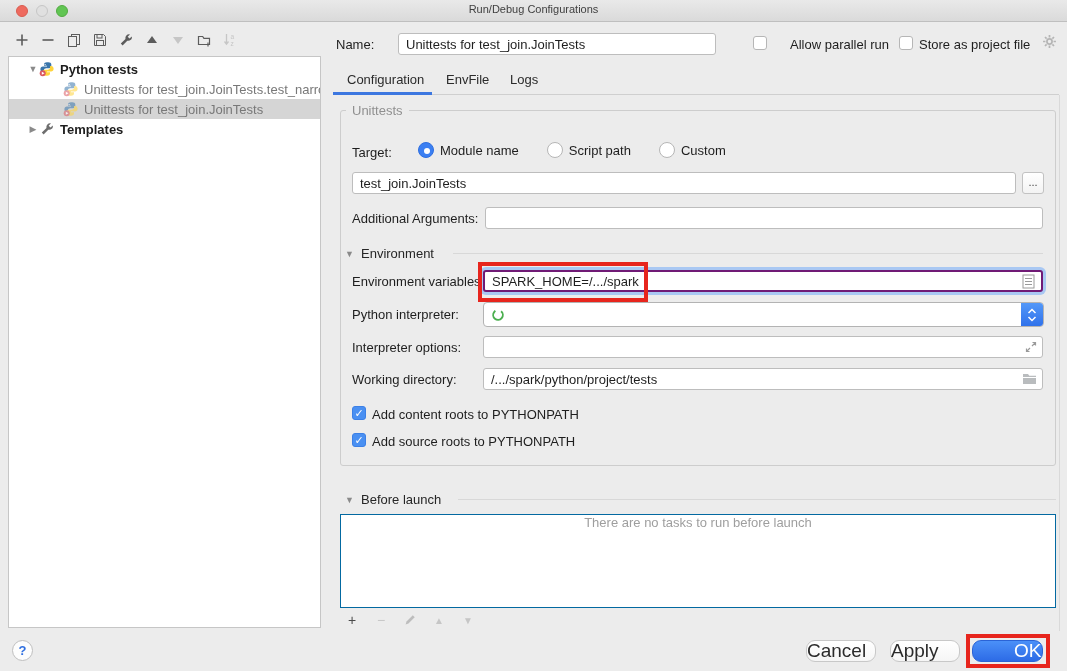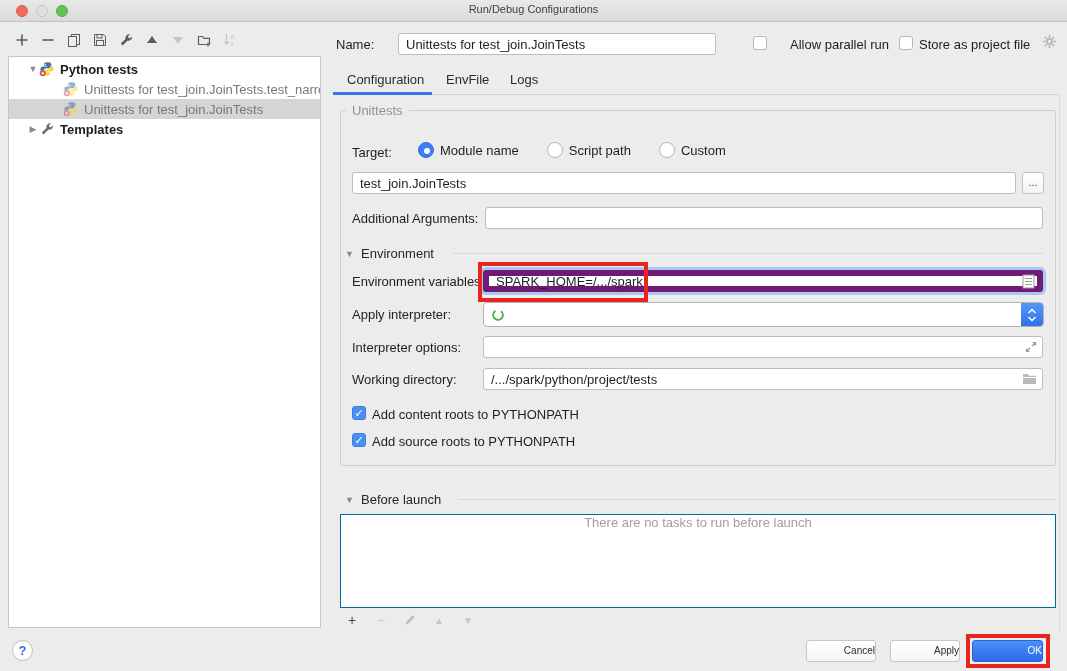--- a/index.html
+++ b/index.html
@@ -66,21 +66,21 @@
   .radio-row { position:absolute; left:418px; top:141px; display:flex; gap:28px; align-items:center; height:18px; }
   .radio-item { display:flex; gap:6px; align-items:center; }
 
   .browse-btn { position:absolute; left:1022px; top:172px; width:22px; height:22px;
     background:linear-gradient(#fff,#f3f3f3); border:1px solid #c2c2c2; border-radius:3px;
     font-size:11px; color:#444; text-align:center; line-height:18px; }
 
   .sec-tri { position:absolute; color:#8a8a8a; font-size:9px; }
   .sec-label { position:absolute; color:#262626; }
 
-  .focus-field { border:6px solid #701a75; box-shadow:0 0 0 3px #a9c8f3; }
+  .focus-field { border:2px solid #701a75; box-shadow:0 0 0 3px #a9c8f3; }
 
   .combo { position:absolute; left:483px; top:302px; width:561px; height:25px; background:#fff;
     border:1px solid #b3b3b3; border-radius:4px; display:flex; align-items:center; padding:0 0 0 7px; overflow:hidden; }
   .combo-path { color:#9a9a9a; font-size:11px; margin-left:6px; flex:1; overflow:hidden; }
   .combo-btn { width:22px; height:25px; margin-left:auto; background:linear-gradient(#559af9,#2e70ea);
     border-radius:0 3px 3px 0; display:flex; align-items:center; justify-content:center; flex:0 0 auto; }
 
   .right-icon { position:absolute; }
 
   
@@ -89,22 +89,22 @@
   .redbox2 { left:966px; top:634px; width:84px; height:34px; }
 
   
   .bl-box { position:absolute; left:340px; top:514px; width:716px; height:94px; background:#fff;
     border:1px solid #0369a1; display:flex; align-items:flex-start; justify-content:center; }
   .bl-empty { color:#9e9e9e; }
   .bl-toolbar { position:absolute; left:344px; top:610px; display:flex; gap:13px; align-items:center; height:20px; }
   .bl-tbi { width:16px; height:16px; display:inline-flex; align-items:center; justify-content:center; font-size:14px; }
 
   
-  .btn { position:absolute; top:640px; width:70px; height:22px; border-radius:3px; text-align:right;
-    line-height:20px; font-size:10px; }
+  .btn { position:absolute; top:640px; width:70px; height:22px; border-radius:9px; text-align:left;
+    line-height:20px; font-size:19px; }
   .btn.plain { background:linear-gradient(#fff,#f5f5f5); border:1px solid #c8c8c8; color:#2b2b2b; }
   .btn.primary { background:linear-gradient(#4b90f8,#2d6be6); border:1px solid #2a63d6; color:#fff;padding-left:41px; }
   .help-btn { position:absolute; left:12px; top:640px; width:21px; height:21px; border-radius:50%;
     background:#fdfdfd; border:1px solid #bfbfbf; color:#2f6fe0; font-weight:bold; font-size:13px;
     text-align:center; line-height:19px; }
   .gear { position:absolute; left:1042px; top:34px; }
 </style>
 </head>
 <body>
 
@@ -269,21 +269,21 @@
 <span class="label" style="left:352px; top:274px;">Environment variables:</span>
 <div class="field focus-field" style="left:483px; top:270px; width:560px; padding-right:26px;">
   <span>SPARK_HOME=/.../spark</span>
 </div>
 <span class="right-icon" style="left:1022px; top:274px;">
   <svg width="13" height="15" viewBox="0 0 13 15">
       <rect x="1" y="1" width="11" height="13" fill="#fff" stroke="#9a9a9a"></rect>
       <path d="M3 4.5h7M3 7.5h7M3 10.5h7" stroke="#9a9a9a"></path>
     </svg></span>
 
-<span class="label" style="left:352px; top:307px;">Apply interpreter:</span>
+<span class="label" style="left:352px; top:307px;">Python interpreter:</span>
 <div class="combo">
   <span style="display:inline-flex; margin-right:6px;">
     <svg width="14" height="14" viewBox="0 0 16 16">
         <circle cx="8" cy="8" r="5.5" fill="none" stroke="#4caf50" stroke-width="2.2" stroke-dasharray="27 8" transform="rotate(-50 8 8)"></circle>
       </svg>
     </span>
   <span class="combo-btn">
     <svg width="12" height="16" viewBox="0 0 12 16">
         <path d="M2.5 6l3.5-3.5L9.5 6M2.5 10l3.5 3.5L9.5 10" stroke="#fff" stroke-width="1.5" fill="none"></path>
       </svg>

